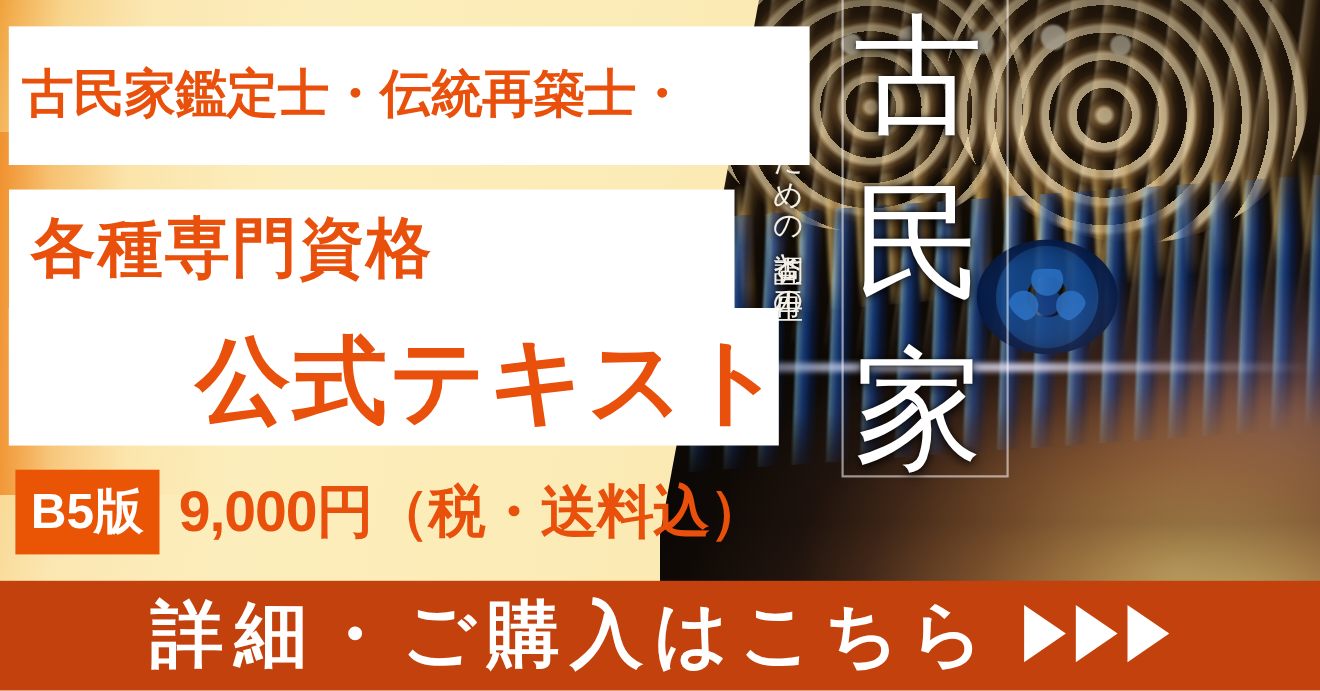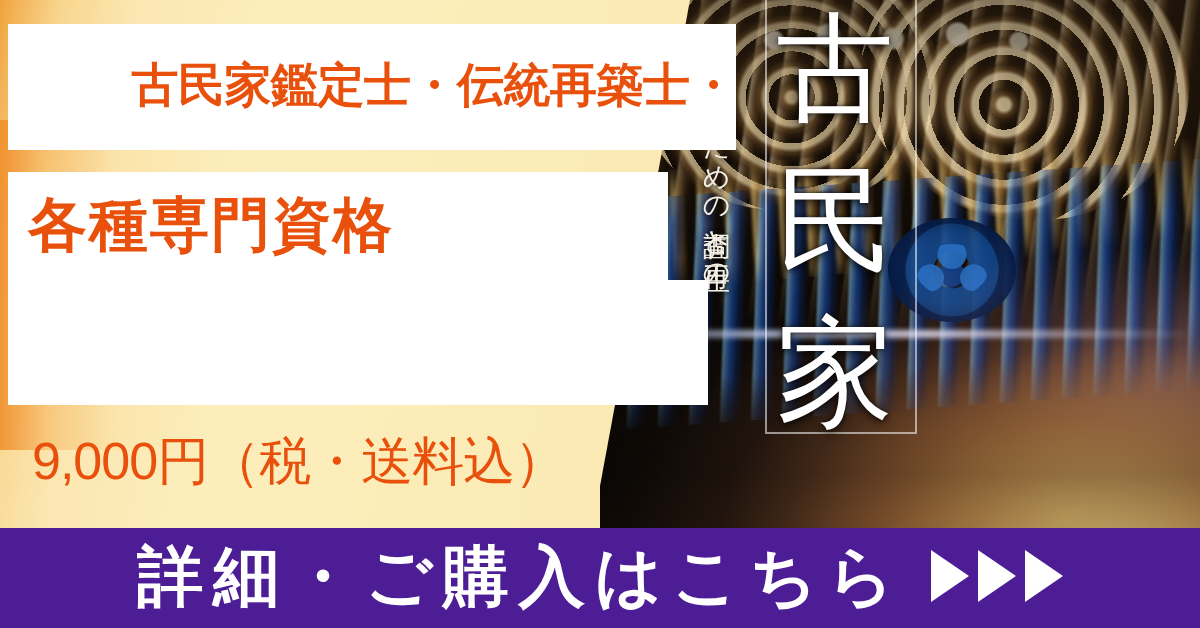--- a/index.html
+++ b/index.html
@@ -228,21 +228,20 @@
   
   .panel-cert {
     position: absolute;
     left: 8px; top: 24px;
     width: 728px; height: 126px;
     background: #ffffff;
     display: flex;
     flex-direction: column;
     justify-content: center;
     padding: 0 0 4px 12px;
-    text-align: right;
   }
   .cert-line {
     color: #e8500b;
     font-size: 47px;
     font-weight: 700;
     line-height: 1.14;
     letter-spacing: -0.5px;
     white-space: nowrap;
   }
 
@@ -293,31 +292,31 @@
     font-weight: 700;
     line-height: 1;
     padding: 15px 14px 17px 14px;
     letter-spacing: 0;
     white-space: nowrap;
   }
   .price-text {
     margin-left: 18px;
     color: #e8500b;
     font-size: 52px;
-    font-weight: 400;
+    font-weight: 700;
     letter-spacing: -1px;
     white-space: nowrap;
   }
 
   
   .cta {
     position: absolute;
     left: 0; bottom: 0;
     width: 1200px; height: 100px;
-    background: #4c1d95;
+    background: #c2410c;
     display: flex;
     align-items: center;
     justify-content: center;
     gap: 26px;
   }
   .cta-text {
     color: #ffffff;
     font-size: 66px;
     font-weight: 700;
     letter-spacing: 10px;
@@ -370,22 +369,24 @@
   <div class="cream"></div>
   <div class="cream-glow"></div>
 
   <div class="panel-cert">
     <div class="cert-line">古民家鑑定士・伝統再築士・</div>
   </div>
 
   <div class="panel-head"></div>
   <div class="panel-head-2"></div>
   <div class="head-l1">各種専門資格</div>
+  <div class="head-l2">公式テキスト</div>
 
   <div class="price-row">
+    <div class="badge-b5">B5版</div>
     <div class="price-text">9,000円（税・送料込）</div>
   </div>
 
   <div class="cta">
     <div class="cta-text">詳細・ご購入はこちら</div>
     <div class="cta-arrows">
       <i></i>
       <i></i>
       <i></i>
     </div>

